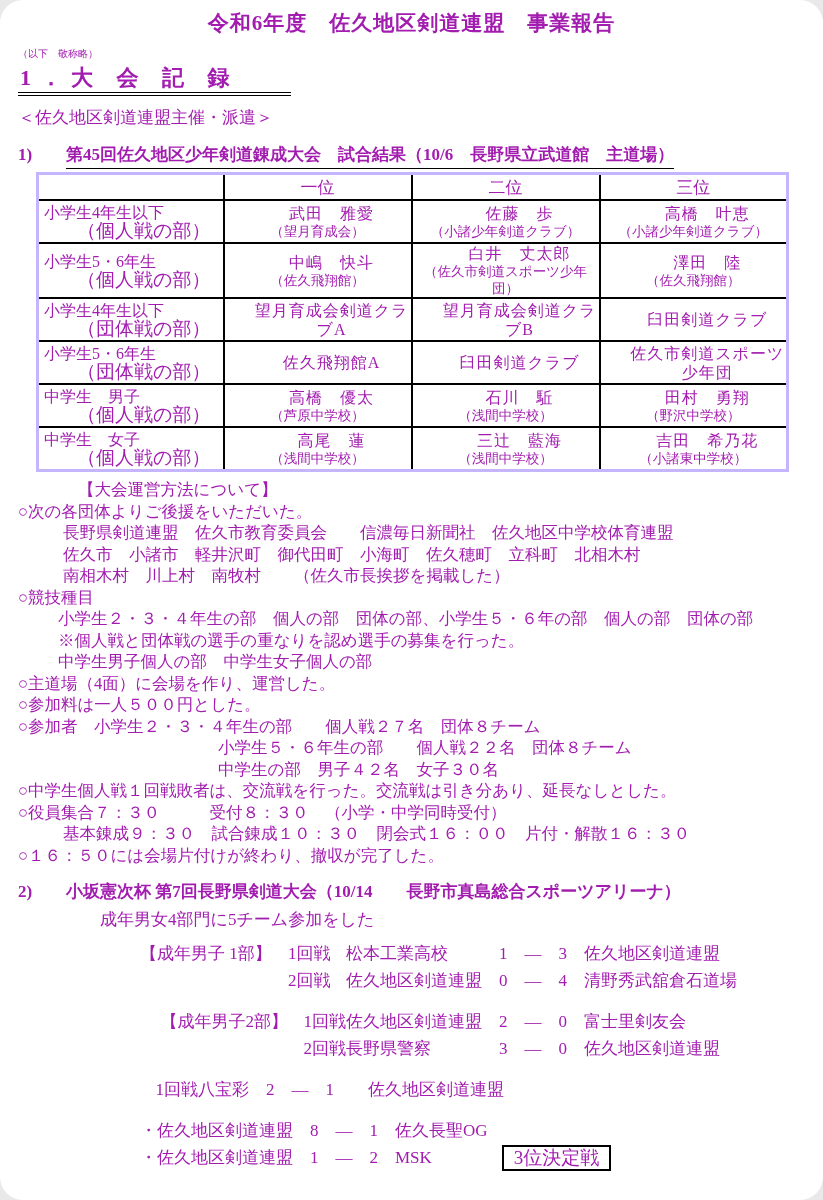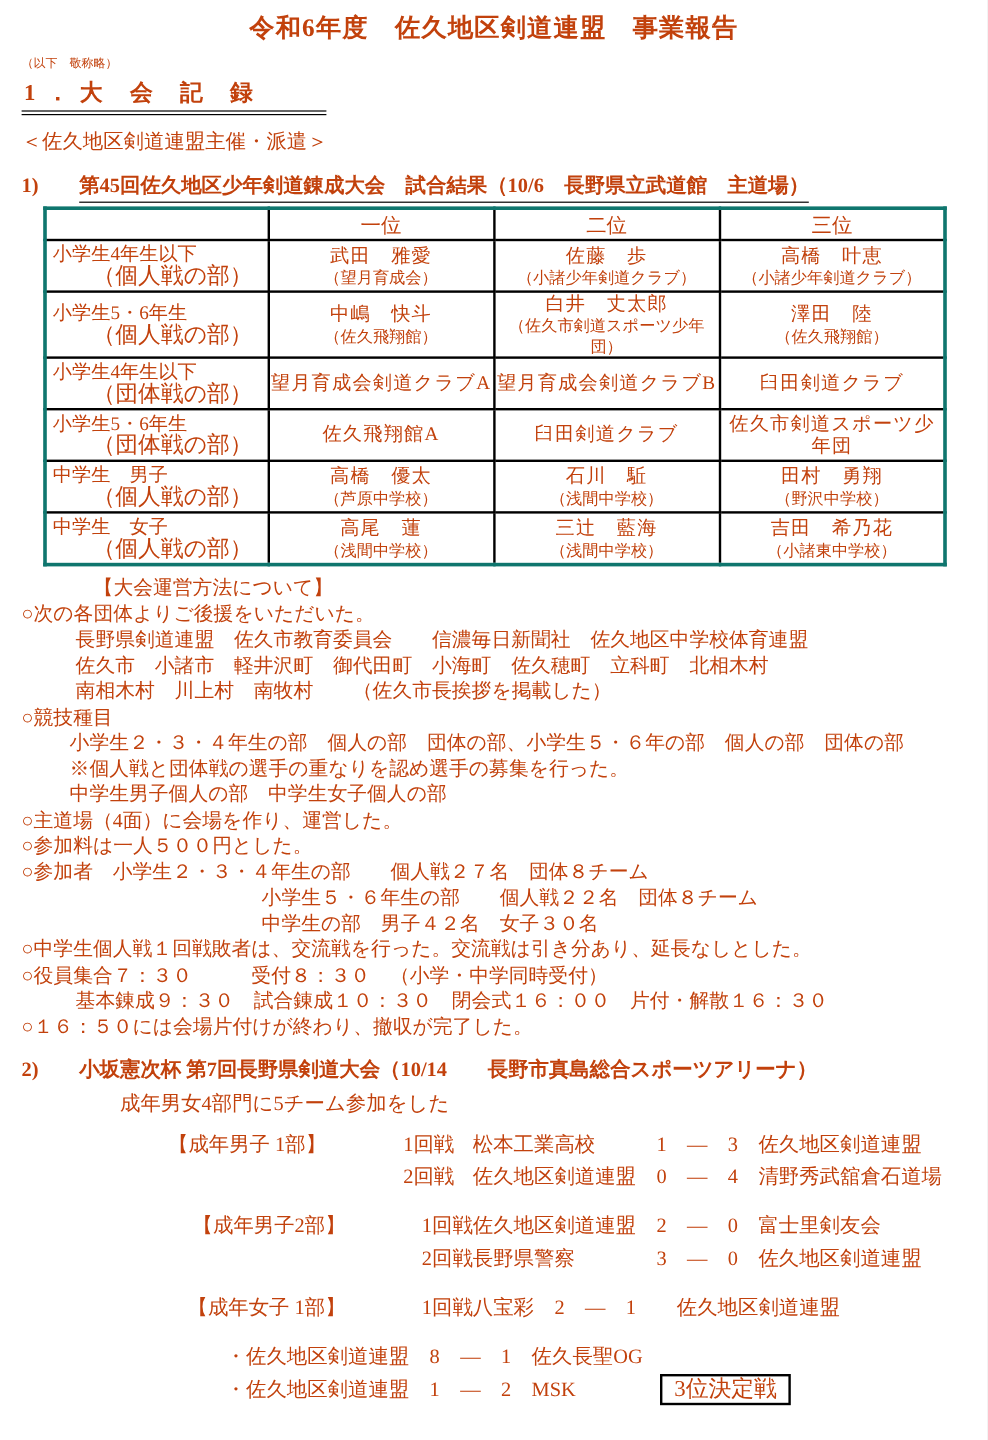--- a/index.html
+++ b/index.html
@@ -1,97 +1,98 @@
 <!DOCTYPE html>
 <html lang="ja"><head>
 <meta charset="utf-8">
 <style>
   html,body{margin:0;padding:0;background:#e9e9e9;}
   .page{
     position:relative;
     width:823px;height:1200px;
     margin:0 auto;
     background:#ffffff;
-    color:#c2410c;
+    color:#a21caf;
     font-family:"Liberation Serif","DejaVu Serif",serif;
     box-sizing:border-box;
     padding:8px 18px 0 18px;
     overflow:hidden;
+    border-radius:23px;
   }
   
   .doc-title{
     text-align:center;
     font-size:21px;line-height:30px;
     font-weight:bold;
     letter-spacing:1px;
   }
   .honorific{
     text-align:left;
     font-size:10px;line-height:19px;
     margin-top:6px;padding-right:8px;
   }
   .sec1-wrap{margin-top:2px;}
   .sec1-heading{
     display:inline-block;
-    font-size:19px;line-height:25px;
+    font-size:22px;line-height:25px;
     font-weight:bold;
     letter-spacing:9px;
     border-bottom:4px double #000;
     padding:0 52px 2px 2px;
   }
   .host-line{
     margin-top:10px;
     font-size:17px;line-height:23px;
   }
   
   .t-head{display:flex;margin-top:14px;font-size:17px;line-height:24px;}
   .t-num{width:48px;font-weight:bold;}
   .t-title{font-weight:bold;}
   .t-title.underlined{border-bottom:1.5px solid #000;padding-bottom:1px;}
   
   table.results{
     border-collapse:collapse;
     margin:3px 0 0 18px;
     table-layout:fixed;
     width:750px;
-    border:3px solid #0f766e;
+    border:3px solid #c4b5fd;
   }
   table.results th,table.results td{
     border:2px solid #000;
     padding:0;
     vertical-align:middle;
   }
   table.results col.c-cat{width:186px;}
   table.results col.c-res{width:188px;}
   table.results th{
     font-weight:normal;
     font-size:17px;height:24px;
     text-align:center;
   }
   table.results td{height:41px;}
   .cat1{font-size:16px;text-align:left;padding:1px 2px 0 5px;line-height:19px;}
   .cat2{font-size:19px;text-align:right;padding:0 12px 1px 0;line-height:18px;}
-  .nm{font-size:16px;text-align:center;line-height:19px;letter-spacing:1px;}
+  .nm{font-size:16px;text-align:center;line-height:19px;letter-spacing:1px;padding-left:28px;}
   .club{font-size:13.5px;text-align:center;line-height:17px;}
   .cat2:empty,.club:empty{display:none;}
   
   .notes{margin-top:7px;font-size:16.5px;line-height:21.5px;}
   .note{white-space:pre;}
   .pl0{padding-left:0;}
   .pl40{padding-left:40px;}
   .pl45{padding-left:45px;}
   .pl60{padding-left:60px;}
   .pl200{padding-left:200px;}
   
   .t2-sub{margin-left:82px;margin-top:4px;font-size:17px;line-height:24px;}
   .match-block{display:flex;margin-left:122px;font-size:17px;}
   .mb0{margin-top:8px;}
   .mb-gap{margin-top:14px;text-align:right;}
   .m-label{width:148px;line-height:27px;white-space:pre;}
-  .m-rows{flex:1;margin-left:48px;}
+  .m-rows{flex:1;}
   .m-row{display:flex;line-height:27px;align-items:center;}
   .m-round{width:58px;white-space:pre;}
   .m-text{white-space:pre;}
   .badge{
     display:inline-block;
     border:2px solid #000;
     font-size:19px;line-height:22px;
     padding:0 10px;
     margin-left:70px;
     white-space:pre;
@@ -284,21 +285,20 @@
         <span class="m-text">佐久地区剣道連盟　2　―　0　富士里剣友会</span>
       </div>
       <div class="m-row">
         <span class="m-round">2回戦</span>
         <span class="m-text">長野県警察　　　　3　―　0　佐久地区剣道連盟</span>
       </div>
     </div>
   </div>
 
   <div class="match-block mb-gap">
-    <div class="m-label">【成年女子 1部】</div>
     <div class="m-rows">
       <div class="m-row">
         <span class="m-round">1回戦</span>
         <span class="m-text">八宝彩　2　―　1　　佐久地区剣道連盟</span>
       </div>
     </div>
   </div>
 
   <div class="match-block mb-gap">
     <div class="m-rows">

